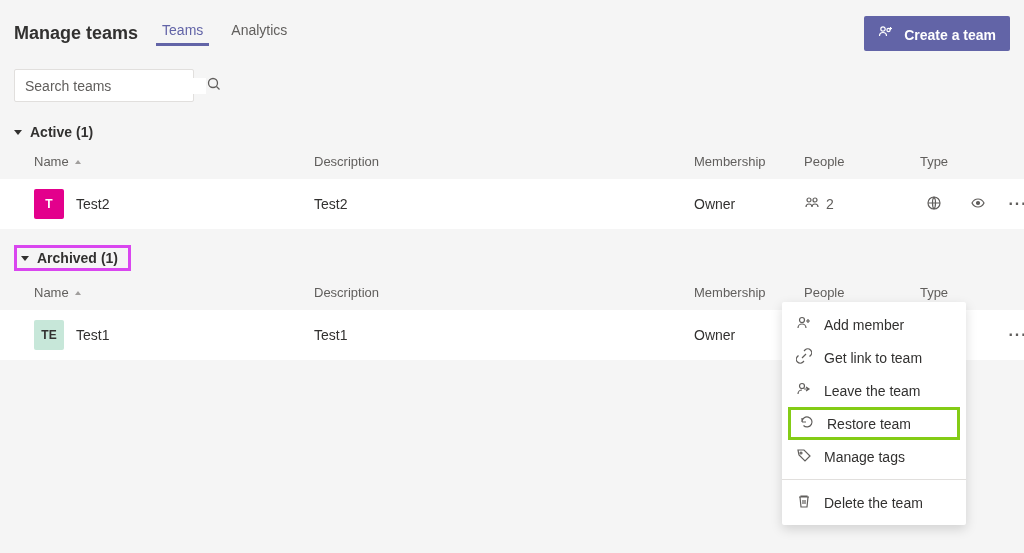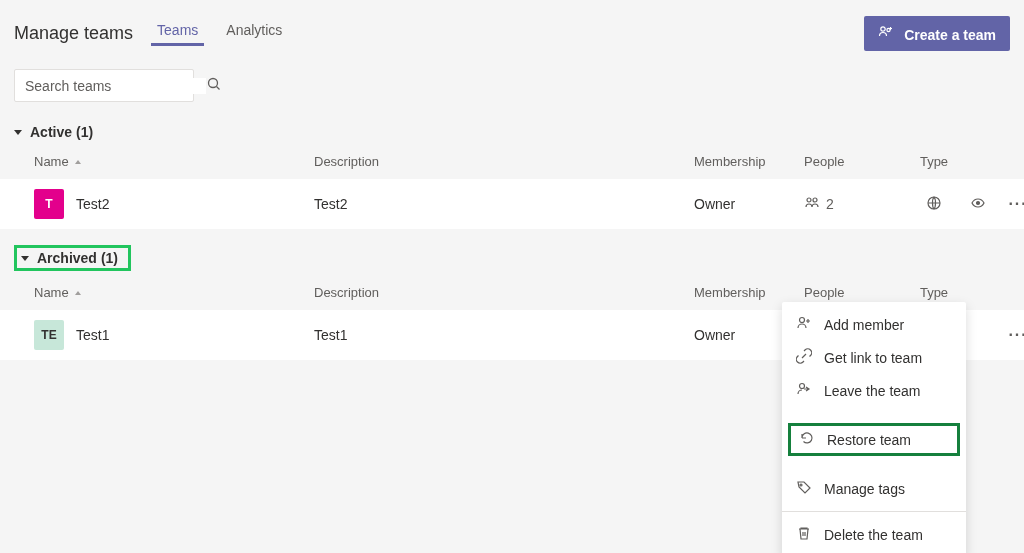--- a/index.html
+++ b/index.html
@@ -12,21 +12,21 @@
       font-size: 14px;
       color: #323130;
     }
     .header {
       display: flex;
       align-items: center;
       padding: 16px 14px 0 14px;
     }
     .header-title {
       font-size: 18px;
-      font-weight: 400;
+      font-weight: 700;
       margin-right: 24px;
     }
     .tabs {
       display: flex;
       gap: 28px;
       flex: 1;
     }
     .tab {
       color: #605e5c;
       padding-bottom: 7px;
@@ -83,21 +83,21 @@
       font-weight: 700;
       font-size: 14px;
     }
     .caret {
       width: 0; height: 0;
       border-left: 4px solid transparent;
       border-right: 4px solid transparent;
       border-top: 5px solid #323130;
     }
     .highlight-box {
-      border: 3px solid #22c55e;
+      border: 3px solid #d946ef;
       display: inline-flex;
       align-items: center;
       gap: 8px;
       padding: 2px 10px 2px 4px;
     }
     .cols {
       display: grid;
       grid-template-columns: 280px 380px 110px 100px 60px 40px 40px;
       padding: 10px 14px 10px 34px;
       color: #605e5c;
@@ -153,22 +153,22 @@
       font-size: 14px;
       color: #323130;
       cursor: pointer;
     }
     .menu-divider {
       height: 1px;
       background: #e1dfdd;
       margin: 6px 0;
     }
     .menu-highlight {
-      border: 3px solid #15803d;
-      margin: 16px 6px;
+      border: 3px solid #84cc16;
+      margin: 0 6px;
       padding: 4px 8px;
     }
     svg { width: 16px; height: 16px; flex-shrink: 0; }
   </style>
 </head>
 <body>
 
 <div class="header">
   <div class="header-title">Manage teams</div>
   <div class="tabs">

